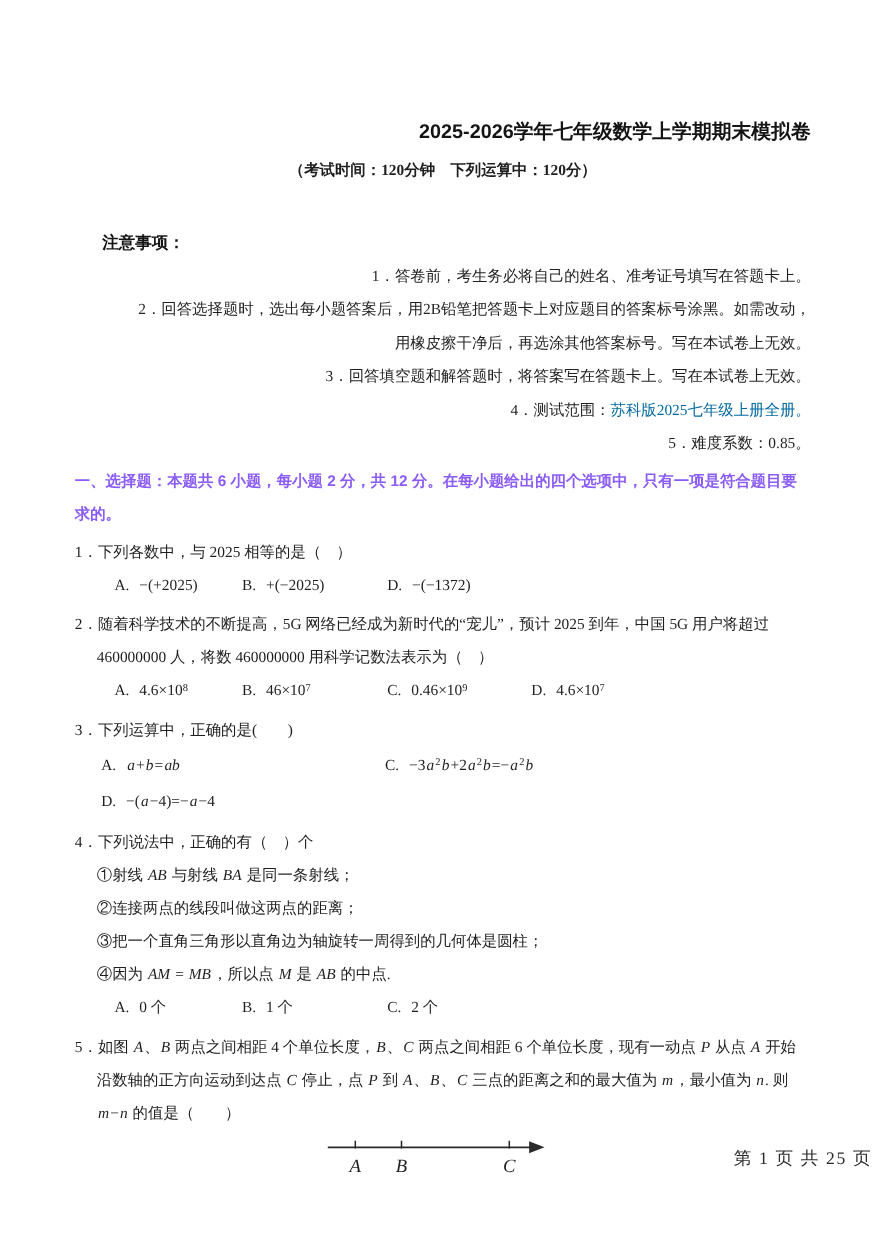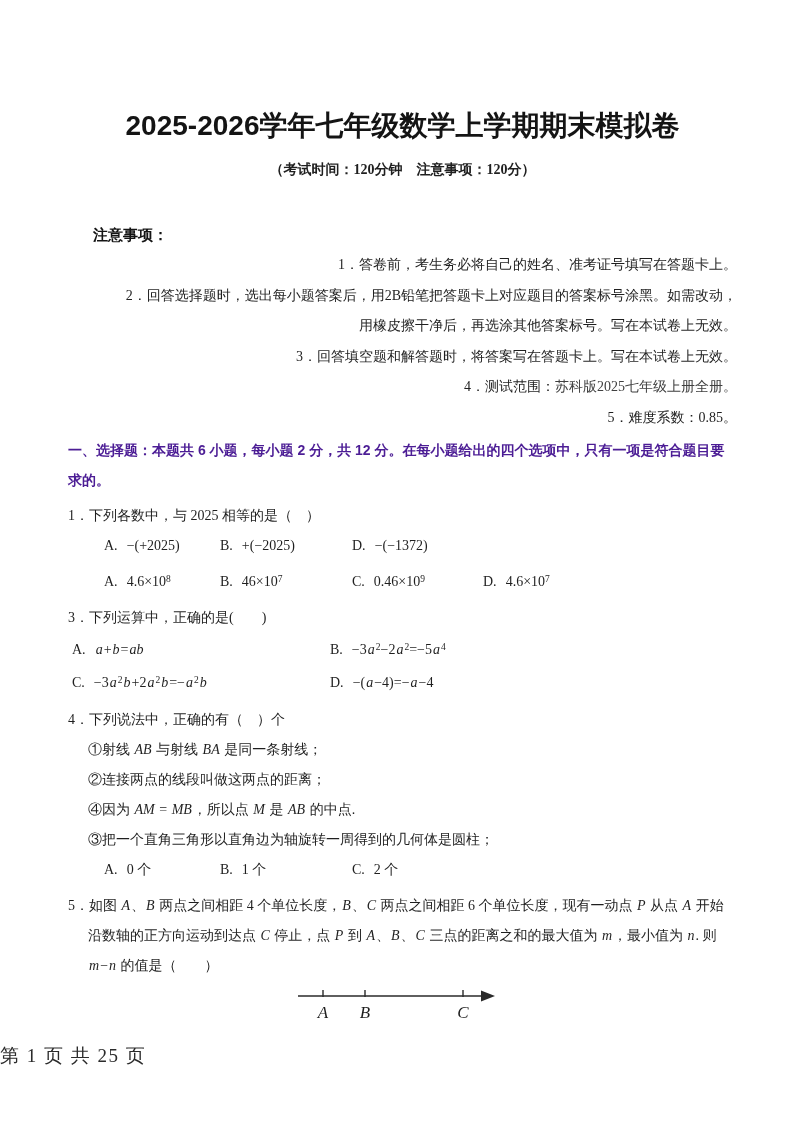--- a/index.html
+++ b/index.html
@@ -9,95 +9,95 @@
     background:#ffffff;
     box-sizing:border-box;
     padding:92px 56px 0 68px;
     font-family:"Liberation Serif", serif;
     font-size:14px;
     color:#1f1f1f;
     overflow:hidden;
   }
   p { margin:0; }
   .title {
-    text-align:center;
+    text-align:right;
     font-family:"Liberation Sans", sans-serif;
     font-weight:700;
-    font-size:28px;
+    font-size:18px;
     line-height:30px;
     color:#141414;
   }
   .subtitle {
     text-align:center;
     font-weight:700;
     font-size:14px;
     line-height:20px;
     margin-top:11px;
   }
   .notice { margin-top:15px; line-height:30.5px; }
   .notice-heading {
     font-family:"Liberation Sans", sans-serif;
     font-weight:700;
     font-size:15px;
     padding-left:25px;
     color:#141414;
     margin-top:40px;
   }
   .n-item { padding-left:25px; text-indent:29px;text-align:right; }
-  .red { color:#404040; }
+  .red { color:#0369a1; }
   .section-heading {
     font-family:"Liberation Sans", sans-serif;
     font-weight:700;
     font-size:14px;
     line-height:30px;
     margin-top:2px;
-    color:#4c1d95;
+    color:#8b5cf6;
   }
   .q { margin-top:6px; line-height:30px; }
   .q-stem { padding-left:20px; text-indent:-20px; }
   .opts4 {
     display:grid;
     grid-template-columns:116px 132px 131px 1fr;
     margin-left:36px;
   }
   .opts2 {
     display:grid;
     grid-template-columns:258px 1fr;
-    margin-left:4px;
+    margin-left:24px;
     line-height:33px;
   }
   .opt { white-space:nowrap; font-family:"Liberation Serif", serif; }
   .lbl { margin-right:9px; }
   i.v { font-style:italic; font-family:"Liberation Serif", serif; padding:0 1px; }
   sup { font-size:9.5px; vertical-align:0.45em; line-height:0; }
   .stmts { margin-left:20px; }
   .fig { display:block; margin:6px 0 0 228px; }
   .fig text {
     font-family:"Liberation Serif", serif;
     font-style:italic;
     font-size:17px;
     fill:#1f1f1f;
   }
   .footer {
     position:absolute;
     left:0; top:1043px;
     width:100%;
-    text-align:left;
-    font-size:19px;
+    text-align:right;
+    font-size:16px;
     letter-spacing:1.5px;
     color:#2b2b2b;
   }
 </style>
 </head>
 <body>
 
 <div class="page">
 
   <h1 class="title">2025-2026学年七年级数学上学期期末模拟卷</h1>
-  <p class="subtitle">（考试时间：120分钟　注意事项：120分）</p>
+  <p class="subtitle">（考试时间：120分钟　下列运算中：120分）</p>
 
   <div class="notice">
     <p class="notice-heading">注意事项：</p>
     <p class="n-item">1．答卷前，考生务必将自己的姓名、准考证号填写在答题卡上。</p>
     <p class="n-item">2．回答选择题时，选出每小题答案后，用2B铅笔把答题卡上对应题目的答案标号涂黑。如需改动，<br>用橡皮擦干净后，再选涂其他答案标号。写在本试卷上无效。</p>
     <p class="n-item">3．回答填空题和解答题时，将答案写在答题卡上。写在本试卷上无效。</p>
     <p class="n-item"><span>4．测试范围：</span><span class="red">苏科版2025七年级上册全册。</span></p>
     <p class="n-item">5．难度系数：0.85。</p>
   </div>
 
@@ -106,45 +106,45 @@
   <div class="q">
     <p class="q-stem">1．下列各数中，与 2025 相等的是（　）</p>
     <div class="opts4">
       <span class="opt"><span class="lbl">A.</span><span class="math">−(+2025)</span></span>
       <span class="opt"><span class="lbl">B.</span><span class="math">+(−2025)</span></span>
       <span class="opt"><span class="lbl">D.</span><span class="math">−(−1372)</span></span>
     </div>
   </div>
 
   <div class="q">
+    <p class="q-stem">2．随着科学技术的不断提高，5G 网络已经成为新时代的“宠儿”，预计 2025 到年，中国 5G 用户将超过<br>460000000 人，将数 460000000 用科学记数法表示为（　）</p>
     <div class="opts4">
       <span class="opt"><span class="lbl">A.</span><span class="math">4.6×10<sup>8</sup></span></span>
       <span class="opt"><span class="lbl">B.</span><span class="math">46×10<sup>7</sup></span></span>
       <span class="opt"><span class="lbl">C.</span><span class="math">0.46×10<sup>9</sup></span></span>
       <span class="opt"><span class="lbl">D.</span><span class="math">4.6×10<sup>7</sup></span></span>
     </div>
   </div>
 
   <div class="q">
     <p class="q-stem">3．下列运算中，正确的是(　　)</p>
     <div class="opts2">
       <span class="opt"><span class="lbl">A.</span><span class="math"><i class="v">a</i>+<i class="v">b</i>=<i class="v">ab</i></span></span>
-      <span class="opt"><span class="lbl">B.</span><span class="math">−3<i class="v">a</i><sup>2</sup>−2<i class="v">a</i><sup>2</sup>=−5<i class="v">a</i><sup>4</sup></span></span>
       <span class="opt"><span class="lbl">C.</span><span class="math">−3<i class="v">a</i><sup>2</sup><i class="v">b</i>+2<i class="v">a</i><sup>2</sup><i class="v">b</i>=−<i class="v">a</i><sup>2</sup><i class="v">b</i></span></span>
       <span class="opt"><span class="lbl">D.</span><span class="math">−(<i class="v">a</i>−4)=−<i class="v">a</i>−4</span></span>
     </div>
   </div>
 
   <div class="q">
     <p class="q-stem">4．下列说法中，正确的有（　）个</p>
     <div class="stmts">
       <p>①射线 <i class="v">AB</i> 与射线 <i class="v">BA</i> 是同一条射线；</p>
       <p>②连接两点的线段叫做这两点的距离；</p>
+      <p>③把一个直角三角形以直角边为轴旋转一周得到的几何体是圆柱；</p>
       <p>④因为 <i class="v">AM</i> = <i class="v">MB</i>，所以点 <i class="v">M</i> 是 <i class="v">AB</i> 的中点.</p>
-      <p>③把一个直角三角形以直角边为轴旋转一周得到的几何体是圆柱；</p>
     </div>
     <div class="opts4">
       <span class="opt"><span class="lbl">A.</span><span class="math">0 个</span></span>
       <span class="opt"><span class="lbl">B.</span><span class="math">1 个</span></span>
       <span class="opt"><span class="lbl">C.</span><span class="math">2 个</span></span>
     </div>
   </div>
 
   <div class="q">
     <p class="q-stem">5．如图 <i class="v">A</i>、<i class="v">B</i> 两点之间相距 4 个单位长度，<i class="v">B</i>、<i class="v">C</i> 两点之间相距 6 个单位长度，现有一动点 <i class="v">P</i> 从点 <i class="v">A</i> 开始沿数轴的正方向运动到达点 <i class="v">C</i> 停止，点 <i class="v">P</i> 到 <i class="v">A</i>、<i class="v">B</i>、<i class="v">C</i> 三点的距离之和的最大值为 <i class="v">m</i>，最小值为 <i class="v">n</i>. 则 <i class="v">m</i>−<i class="v">n</i> 的值是（　　）</p>

